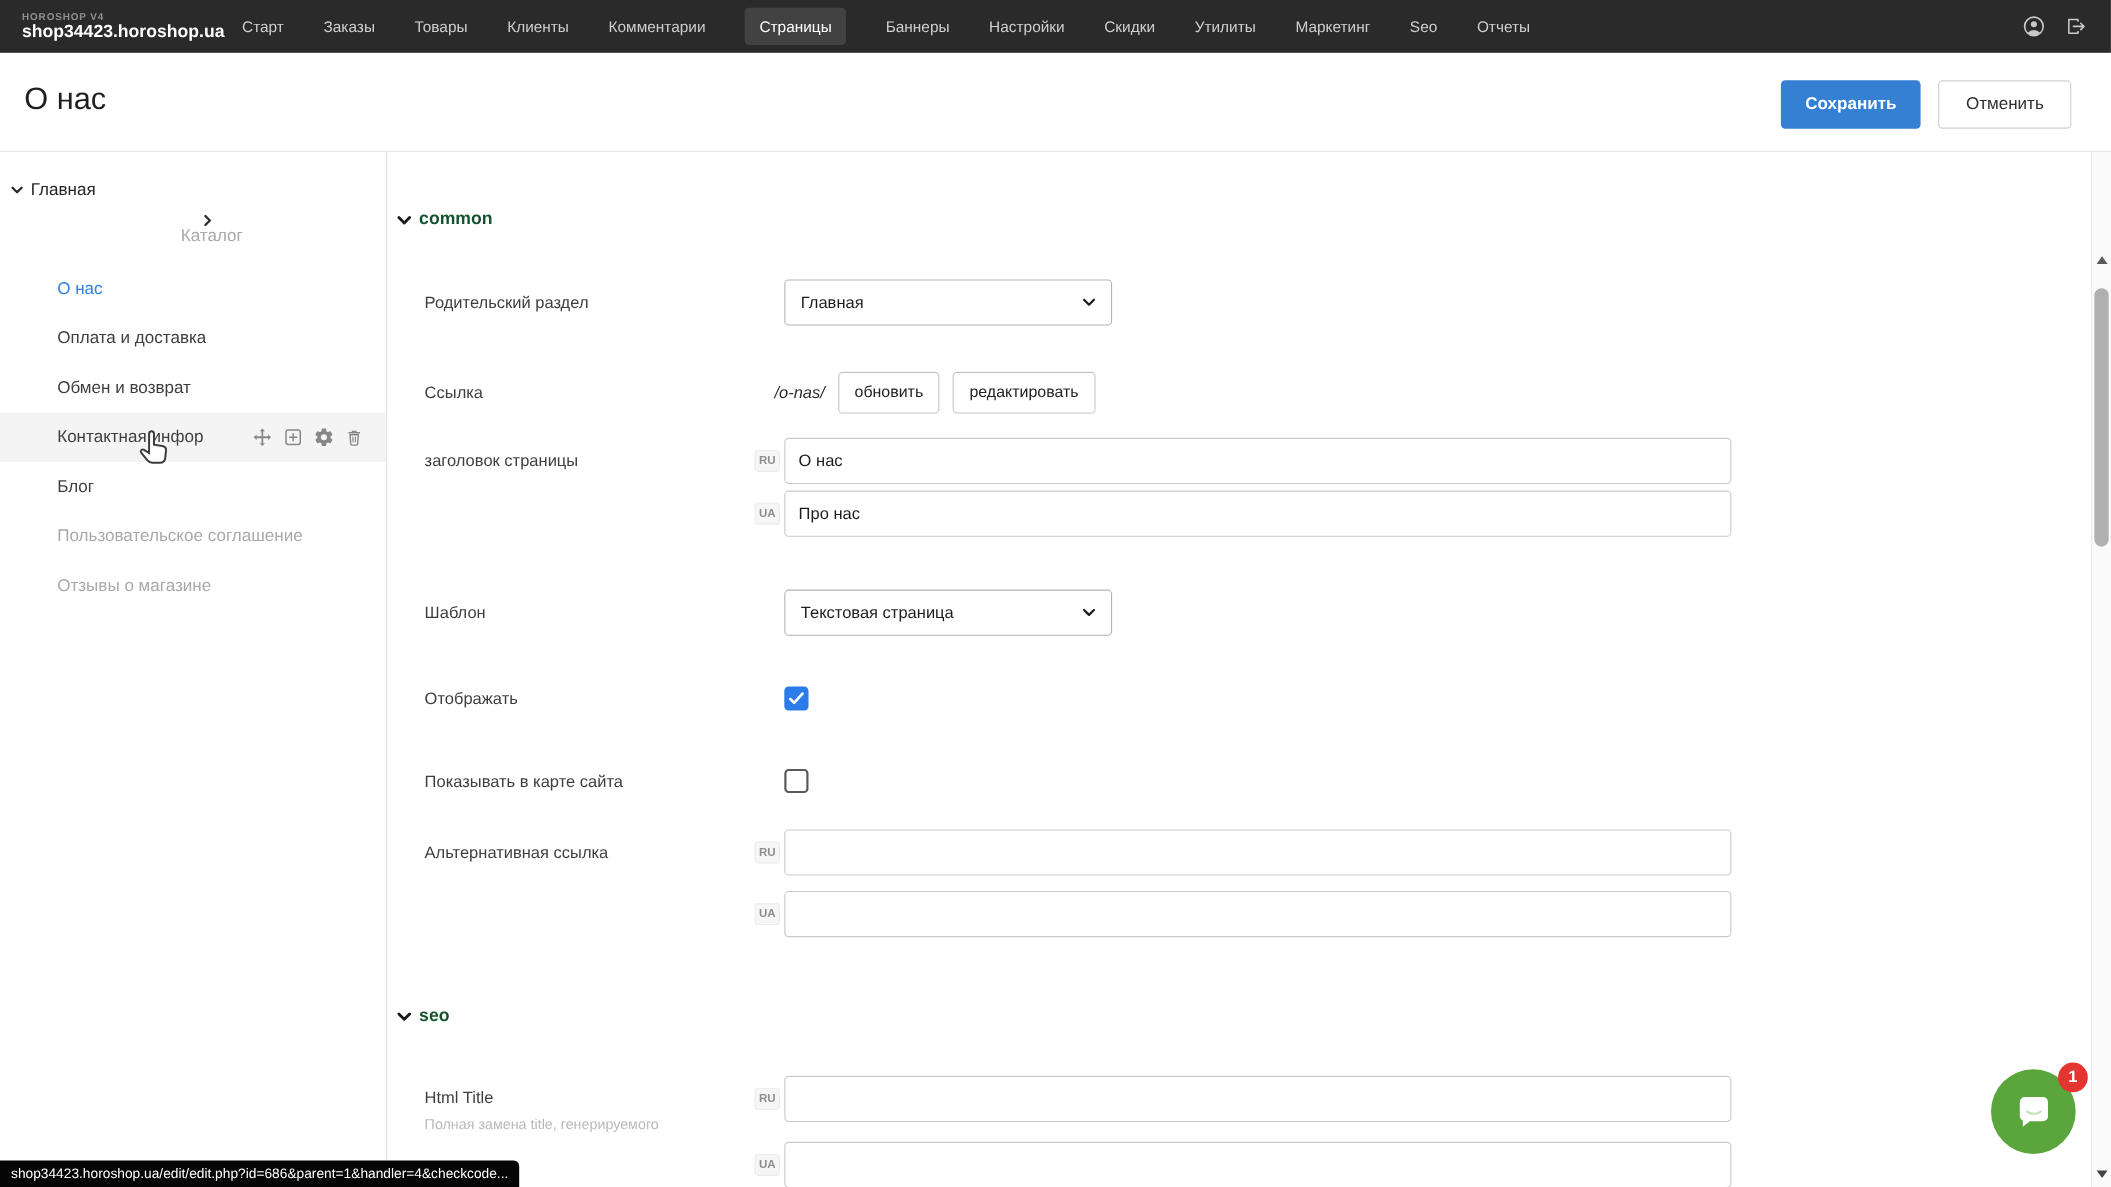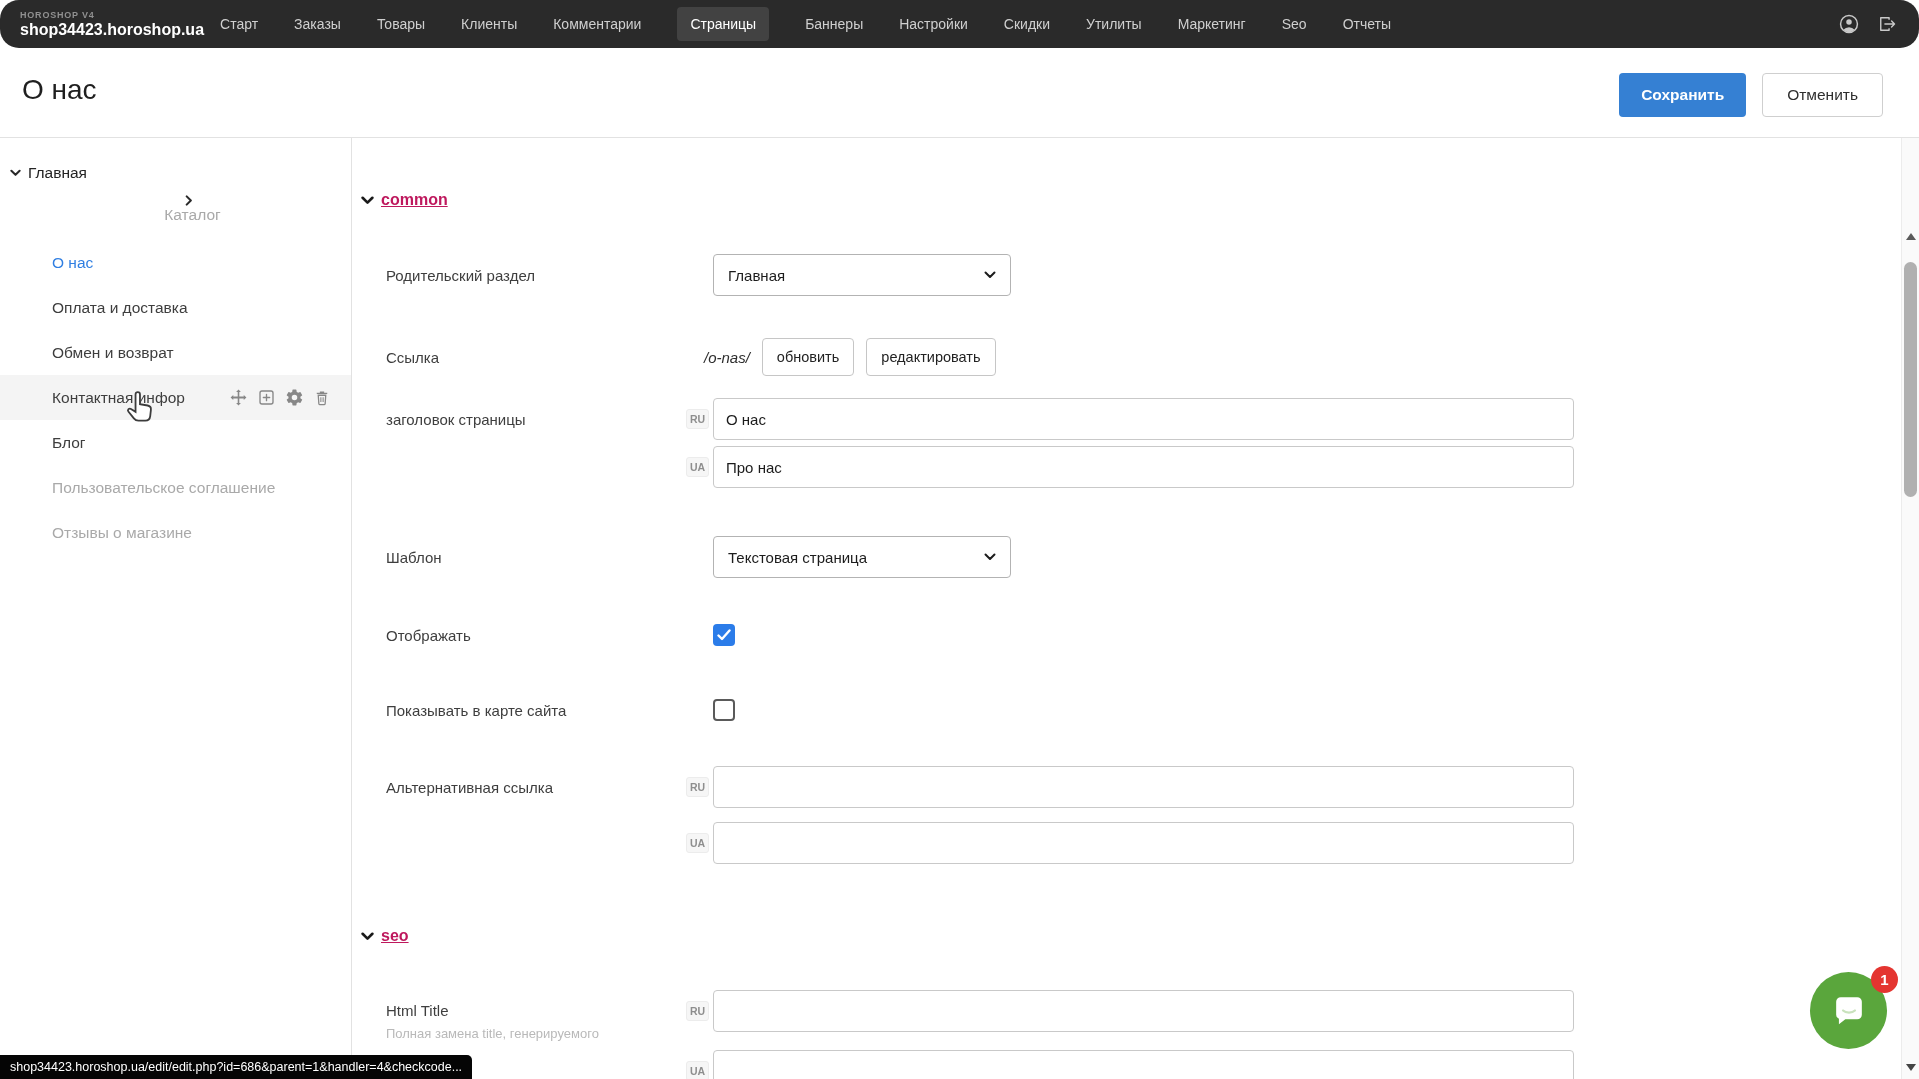--- a/index.html
+++ b/index.html
@@ -2,21 +2,21 @@
 <html><head>
 <meta charset="utf-8">
 <style>
   * { margin:0; padding:0; box-sizing:border-box; }
   html,body { width:1919px; height:1079px; overflow:hidden; background:#fff;
     font-family:"Liberation Sans", sans-serif; }
   body { position:relative; }
 
   
   .topbar { position:absolute; top:0; left:0; right:0; height:48px; background:#2a2a2a;
-    display:flex; align-items:center; z-index:10;border-radius:19px; }
+    display:flex; align-items:center; z-index:10; }
   .brand { padding-left:20px; cursor:pointer; }
   .brand-small { font-size:9px; font-weight:bold; color:#909090; letter-spacing:.8px; }
   .brand-main { font-size:16px; font-weight:bold; color:#fff; margin-top:1px; }
   .menu { display:flex; align-items:center; gap:36px; margin-left:16px; font-size:14px; color:#cfcfcf; }
   .menu-item { cursor:pointer; white-space:nowrap; }
   .menu-item.active { background:#424242; color:#fff; padding:9px 13px; border-radius:4px; }
   .topbar-icons { margin-left:auto; display:flex; align-items:center; gap:17px; padding-right:22px; }
   .topbar-icons span { display:flex; cursor:pointer; }
 
   
@@ -40,21 +40,21 @@
   .style-muted { color:#a9a9a9; }
   .style-selected { color:#307fe2; }
   .style-hovered { background:#f4f4f4; }
   .tree-actions { margin-left:auto; margin-right:20px; display:flex; gap:9px; align-items:center; }
   .tree-actions span { display:flex; cursor:pointer; }
   .cursor-hand { position:absolute; left:122px; top:390px; z-index:20; pointer-events:none; }
 
   
   .main { position:absolute; top:138px; left:353px; right:18px; bottom:0; overflow:hidden; background:#fff; }
   .section-header { display:flex; align-items:center; padding-left:8px; height:28px;
-    font-size:16px; font-weight:bold; color:#be185d; cursor:pointer;text-decoration:underline; }
+    font-size:16px; font-weight:bold; color:#14532d; cursor:pointer; }
   .section-header svg { margin-right:7px; }
   .form-row { display:flex; align-items:center; }
   .form-row.top-align { align-items:flex-start; }
   .form-label { margin-left:33px; width:300px; flex:none; font-size:15px; color:#3e3e3e; }
   .form-label .desc { font-size:13px; color:#b9b9b9; margin-top:7px; }
   .form-control { display:flex; align-items:center; }
   .pad-ctl { padding-left:27px; }
   .select { width:298px; height:42px; border:1px solid #b3b3b3; border-radius:4px; background:#fff;
     display:flex; align-items:center; justify-content:space-between; padding:0 14px;
     font-size:15px; color:#1c1c1c; cursor:pointer; }
@@ -282,21 +282,21 @@
 
   <div class="form-row" style="margin-top:53px; height:22px">
     <div class="form-label">Показывать в карте сайта</div>
     <div class="form-control pad-ctl">
       <div class="checkbox">
         
       </div>
     </div>
   </div>
 
-  <div class="form-row" style="margin-top:45px; height:42px">
+  <div class="form-row" style="margin-top:33px; height:42px">
     <div class="form-label">Альтернативная ссылка</div>
     <div class="form-control">
       <span class="lang-badge">RU</span>
       <input class="text-input" value="" style="">
     </div>
   </div>
 
   <div class="form-row" style="margin-top:14px; height:42px">
     <div class="form-label"></div>
     <div class="form-control">

